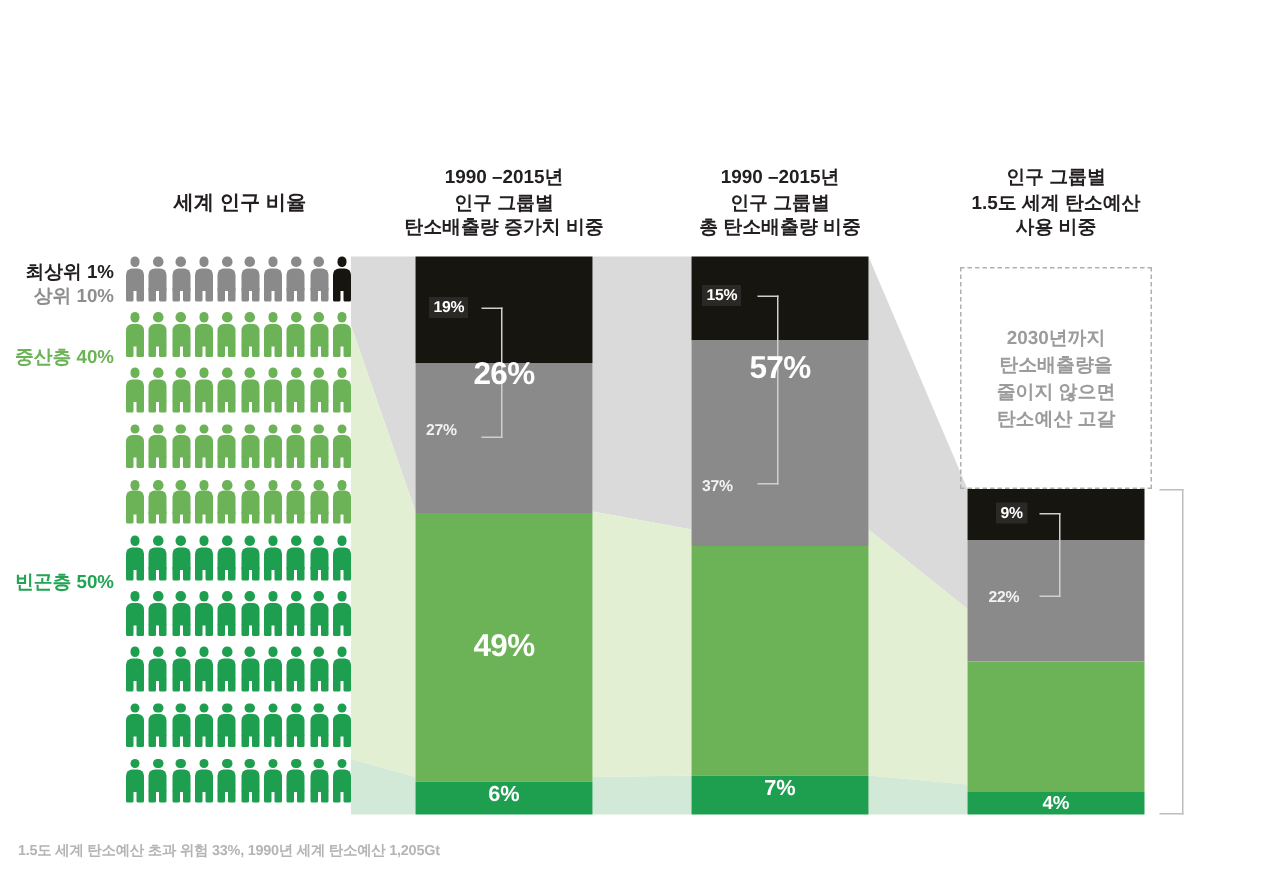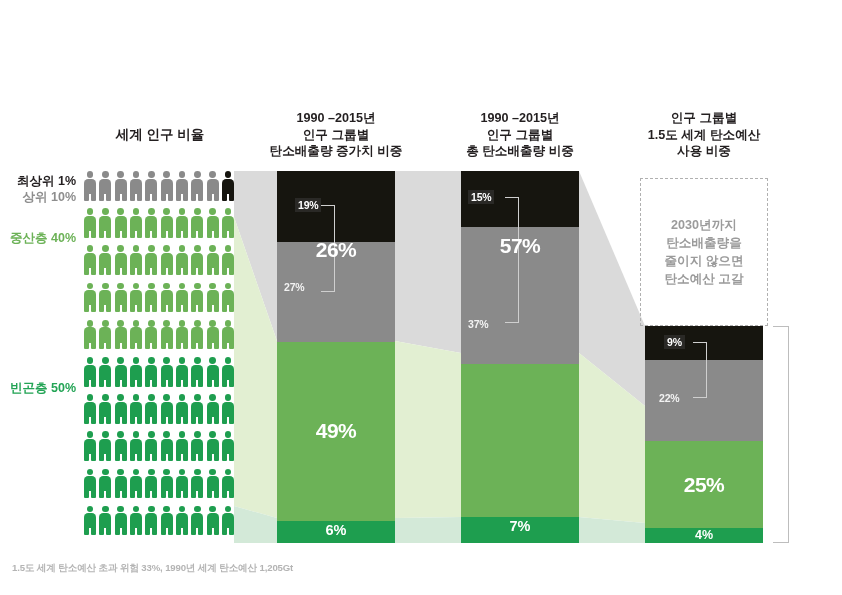--- a/index.html
+++ b/index.html
@@ -716,21 +716,21 @@
         </div>
       </div>
     </div>
 
   <div class="bar-col" style="left:277px;top:171px;height:372px;">
     <div class="seg seg-black" style="top:0px;height:70.7px;"></div>
     <div class="seg seg-gray" style="top:70.7px;height:100.4px;"></div>
     <div class="seg seg-lgreen" style="top:171.1px;height:178.6px;"></div>
     <div class="seg seg-dgreen" style="top:349.7px;height:22.3px;"></div>
 
-    <div class="small-label small-on-black" style="left:18px;top:27px;">19%</div>
+    <div class="small-label small-on-black" style="left:9px;top:27px;">19%</div>
     <div class="small-label small-on-gray" style="left:7px;top:110px;">27%</div>
     <div class="bracket" style="left:44px;top:34px;height:87px;"></div>
     <div class="big-label" style="top:67px;">26%</div>
     <div class="big-label" style="top:248px;">49%</div>
     <div class="mid-label" style="top:351px;">6%</div>
   </div>
 
   <div class="bar-col" style="left:461px;top:171px;height:372px;">
     <div class="seg seg-black" style="top:0px;height:55.8px;"></div>
     <div class="seg seg-gray" style="top:55.8px;height:137.6px;"></div>
@@ -753,21 +753,20 @@
 
   <div class="bar-col" style="left:645px;top:326px;height:217px;">
     <div class="seg seg-black" style="top:0px;height:33.5px;"></div>
     <div class="seg seg-gray" style="top:33.5px;height:81.8px;"></div>
     <div class="seg seg-lgreen" style="top:115.3px;height:86.8px;"></div>
     <div class="seg seg-dgreen" style="top:202.1px;height:14.9px;"></div>
 
     <div class="small-label small-on-black" style="left:19px;top:9px;">9%</div>
     <div class="small-label small-on-gray" style="left:14px;top:66px;">22%</div>
     <div class="bracket" style="left:48px;top:16px;height:56px;"></div>
-    <div class="big-label" style="top:147px;">25%</div>
     <div class="mid-label" style="top:202px;font-size:12.5px;">4%</div>
   </div>
 
   <div id="usage-bracket"></div>
 
   <div id="footnote">
     <div>1.5도 세계 탄소예산 초과 위험 33%, 1990년 세계 탄소예산 1,205Gt</div>
   </div>
 
 </div>

